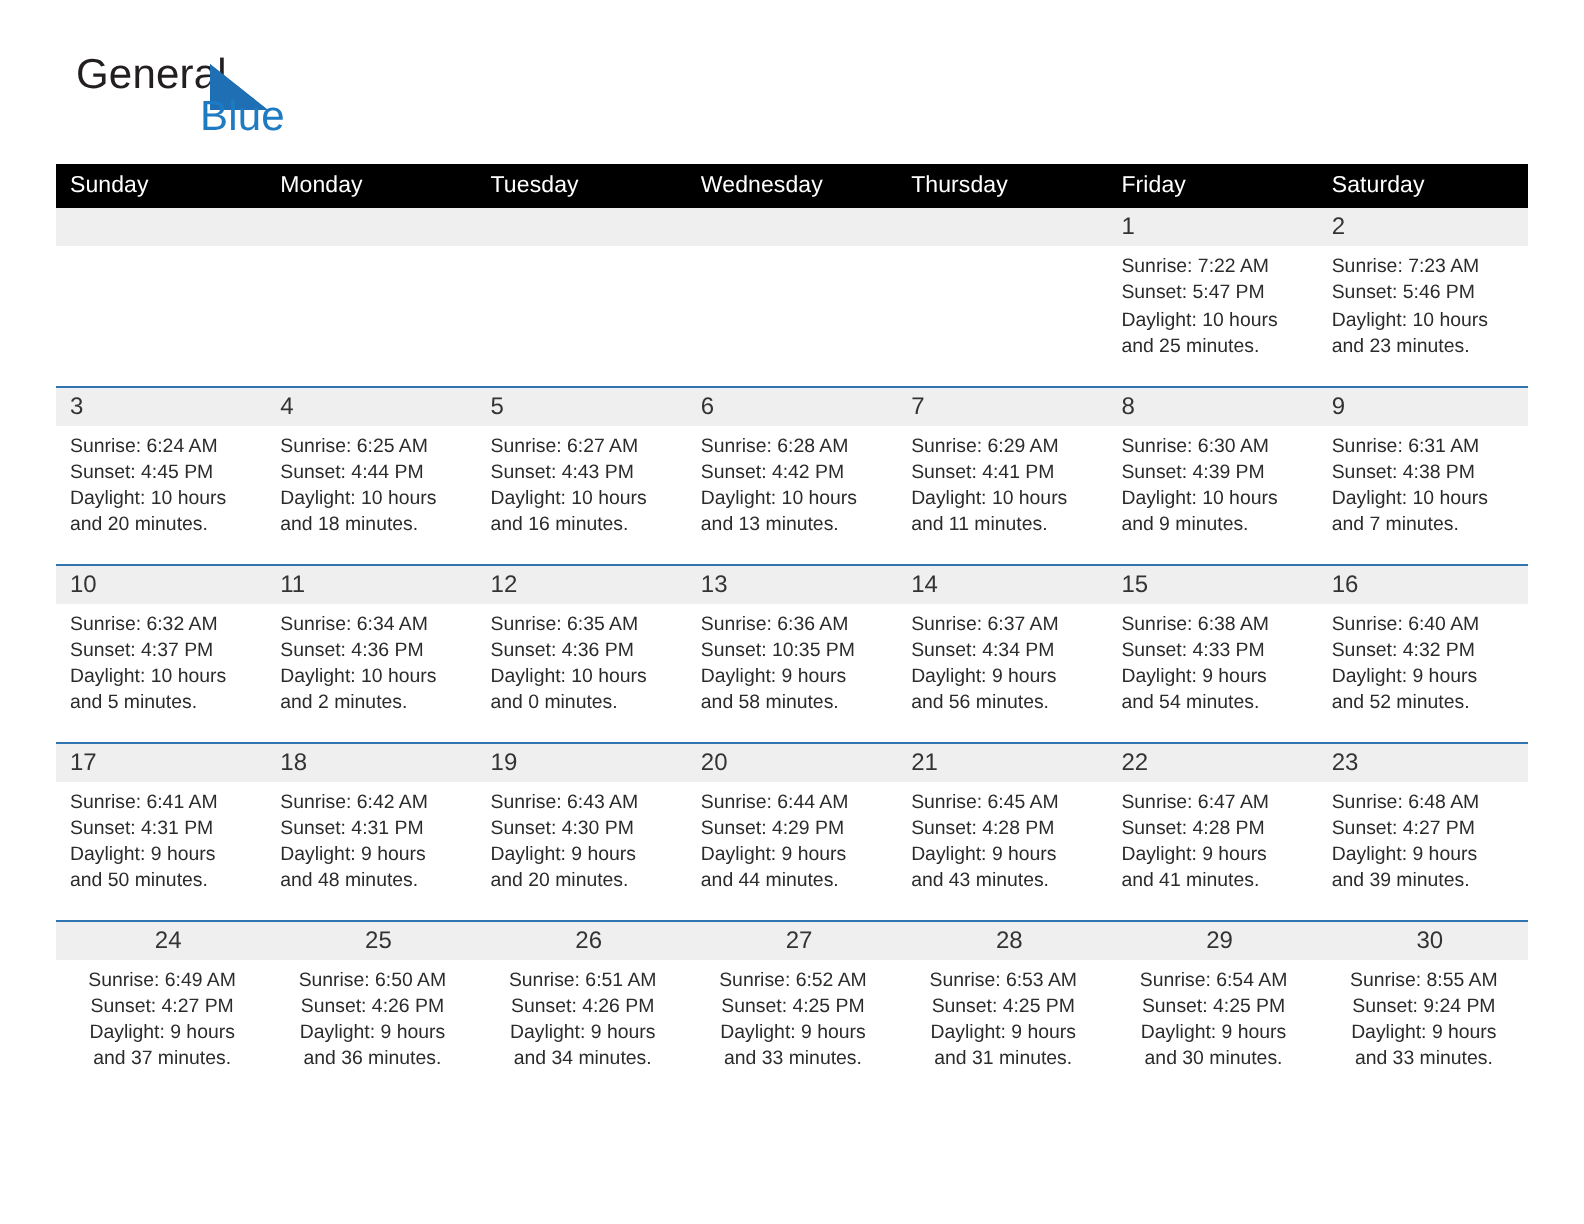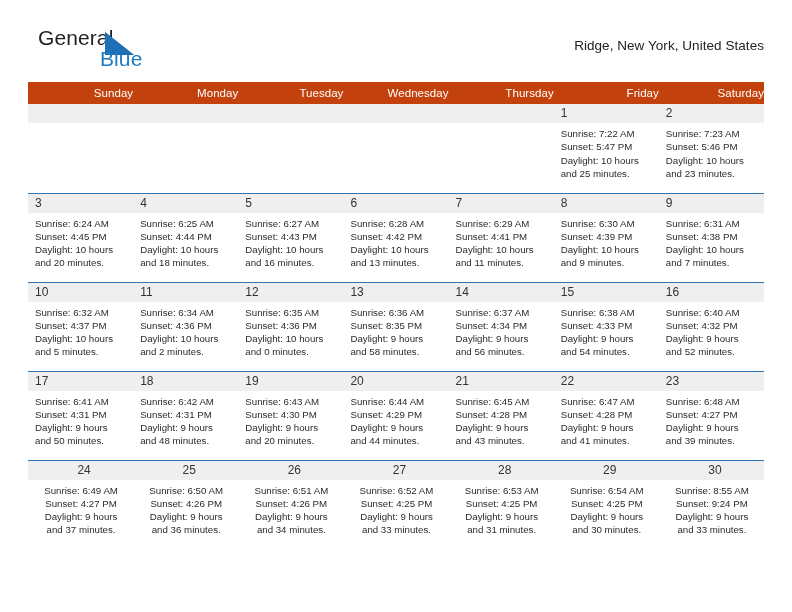--- a/index.html
+++ b/index.html
@@ -78,25 +78,25 @@
 
   
   .calendar {
     width: 736px;
     border-collapse: collapse;
     table-layout: fixed;
     margin-top: 4px;
   }
 
   .calendar th {
-    background: #c2410c;
+    background: #000000;
     color: #ffffff;
     font-size: 11.5px;
     font-weight: normal;
-    text-align: right;
+    text-align: left;
     padding: 5px 0 5px 7px;
     height: 21px;
     letter-spacing: 0.05px;
   }
 
   .calendar td {
     vertical-align: top;
     width: 105.14px;
     height: 89px;
     padding: 0;
@@ -137,21 +137,20 @@
       <span class="logo-tri">
         <svg width="30" height="23" viewBox="0 0 30 23">
           <polygon points="0,0 0,23 29,23" fill="#1f6fb5" transform="translate(0,0) scale(1,1)"></polygon>
           <polygon points="0,0 29,23 0,23" fill="#1f6fb5"></polygon>
         </svg>
       </span>
       <span class="logo-blue">Blue</span>
     </div>
 
     <div class="title-block">
-      <div class="cal-location">Ridge, New York, United States</div>
     </div>
 
   </div>
 
   <table class="calendar">
     <thead>
       <tr>
         <th>Sunday</th>
         <th>Monday</th>
         <th>Tuesday</th>
@@ -287,21 +286,21 @@
               <div>Sunrise: 6:35 AM</div>
               <div>Sunset: 4:36 PM</div>
               <div>Daylight: 10 hours</div>
               <div>and 0 minutes.</div>
             </div>
           </td>
           <td class="day-cell">
             <div class="daynum">13</div>
             <div class="sun-info">
               <div>Sunrise: 6:36 AM</div>
-              <div>Sunset: 8:35 PM</div>
+              <div>Sunset: 10:35 PM</div>
               <div>Daylight: 9 hours</div>
               <div>and 58 minutes.</div>
             </div>
           </td>
           <td class="day-cell">
             <div class="daynum">14</div>
             <div class="sun-info">
               <div>Sunrise: 6:37 AM</div>
               <div>Sunset: 4:34 PM</div>
               <div>Daylight: 9 hours</div>

